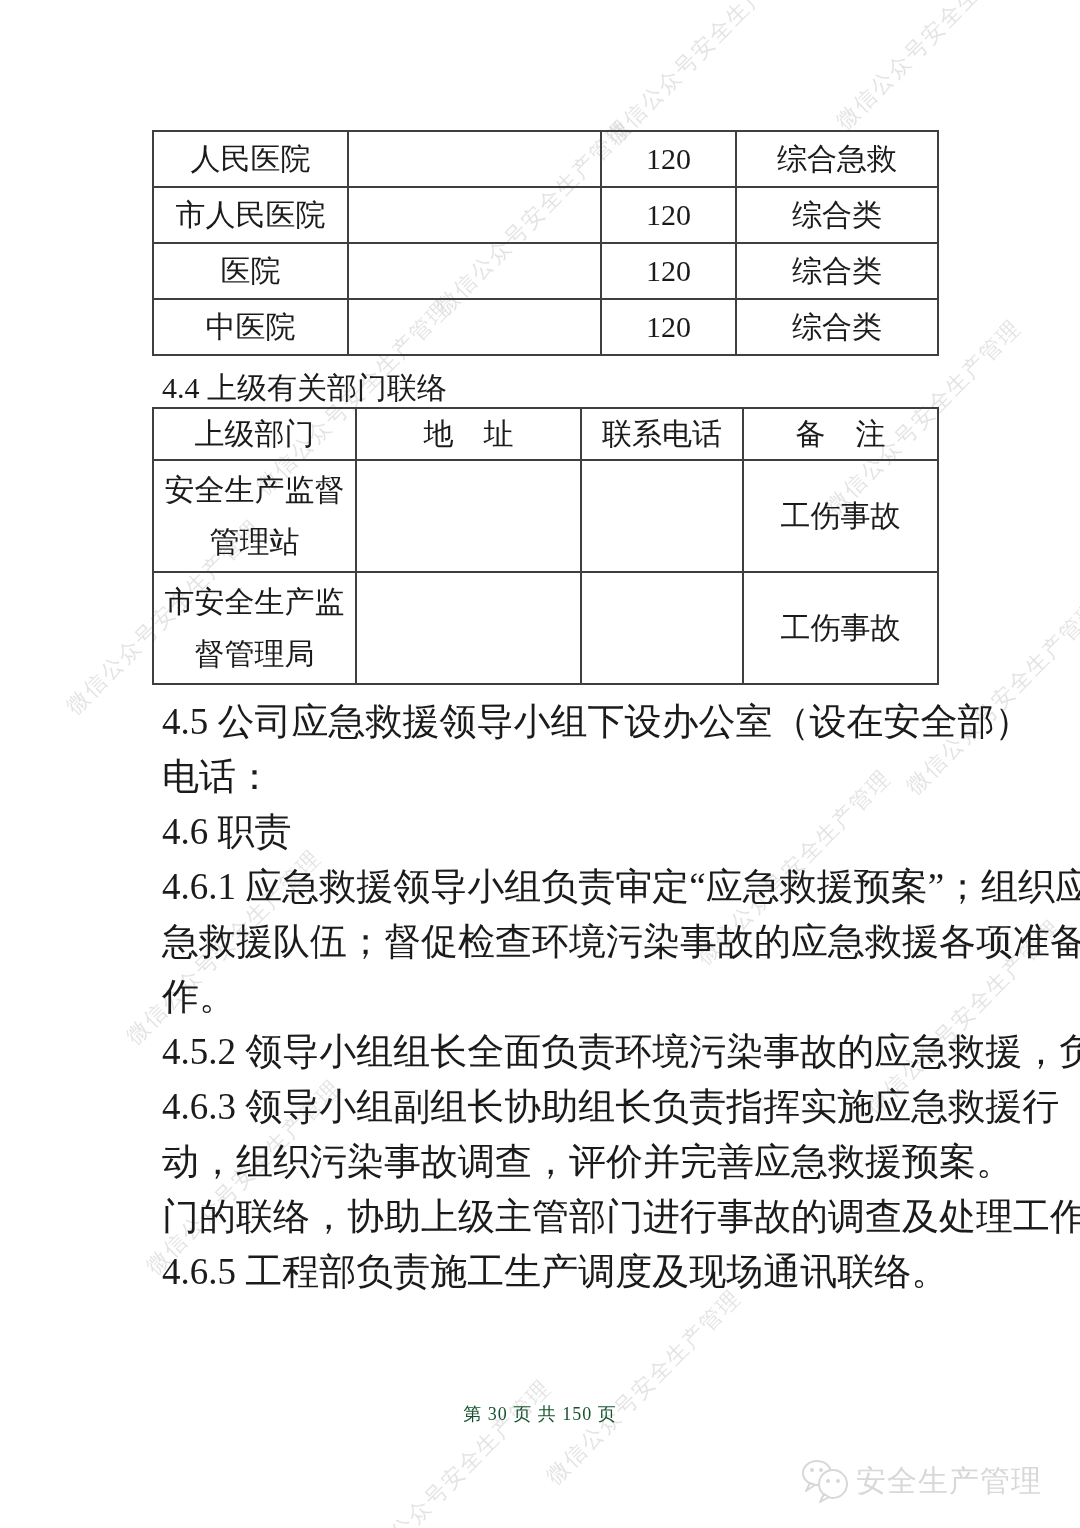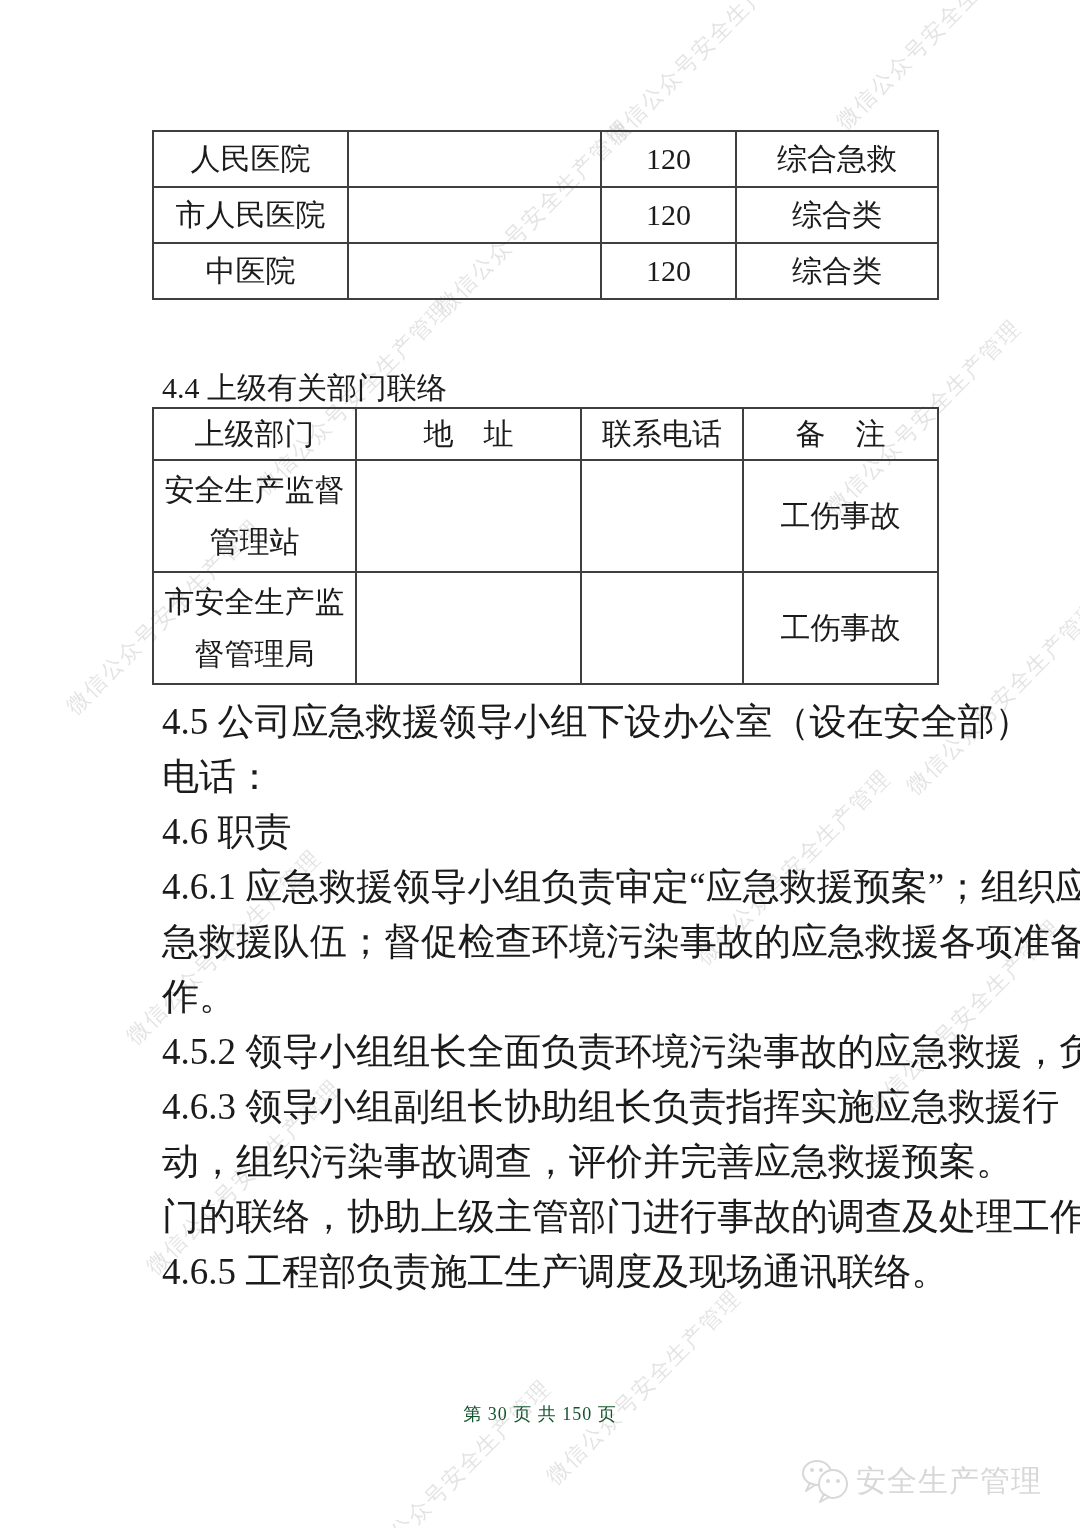--- a/index.html
+++ b/index.html
@@ -66,20 +66,26 @@
       </colgroup>
     <tbody>
         <tr>
       <td>人民医院</td>
       <td></td>
       <td>120</td>
       <td>综合急救</td>
     </tr>
     <tr>
       <td>市人民医院</td>
+      <td></td>
+      <td>120</td>
+      <td>综合类</td>
+    </tr>
+    <tr>
+      <td>医院</td>
       <td></td>
       <td>120</td>
       <td>综合类</td>
     </tr>
     <tr>
       <td>中医院</td>
       <td></td>
       <td>120</td>
       <td>综合类</td>
     </tr>

